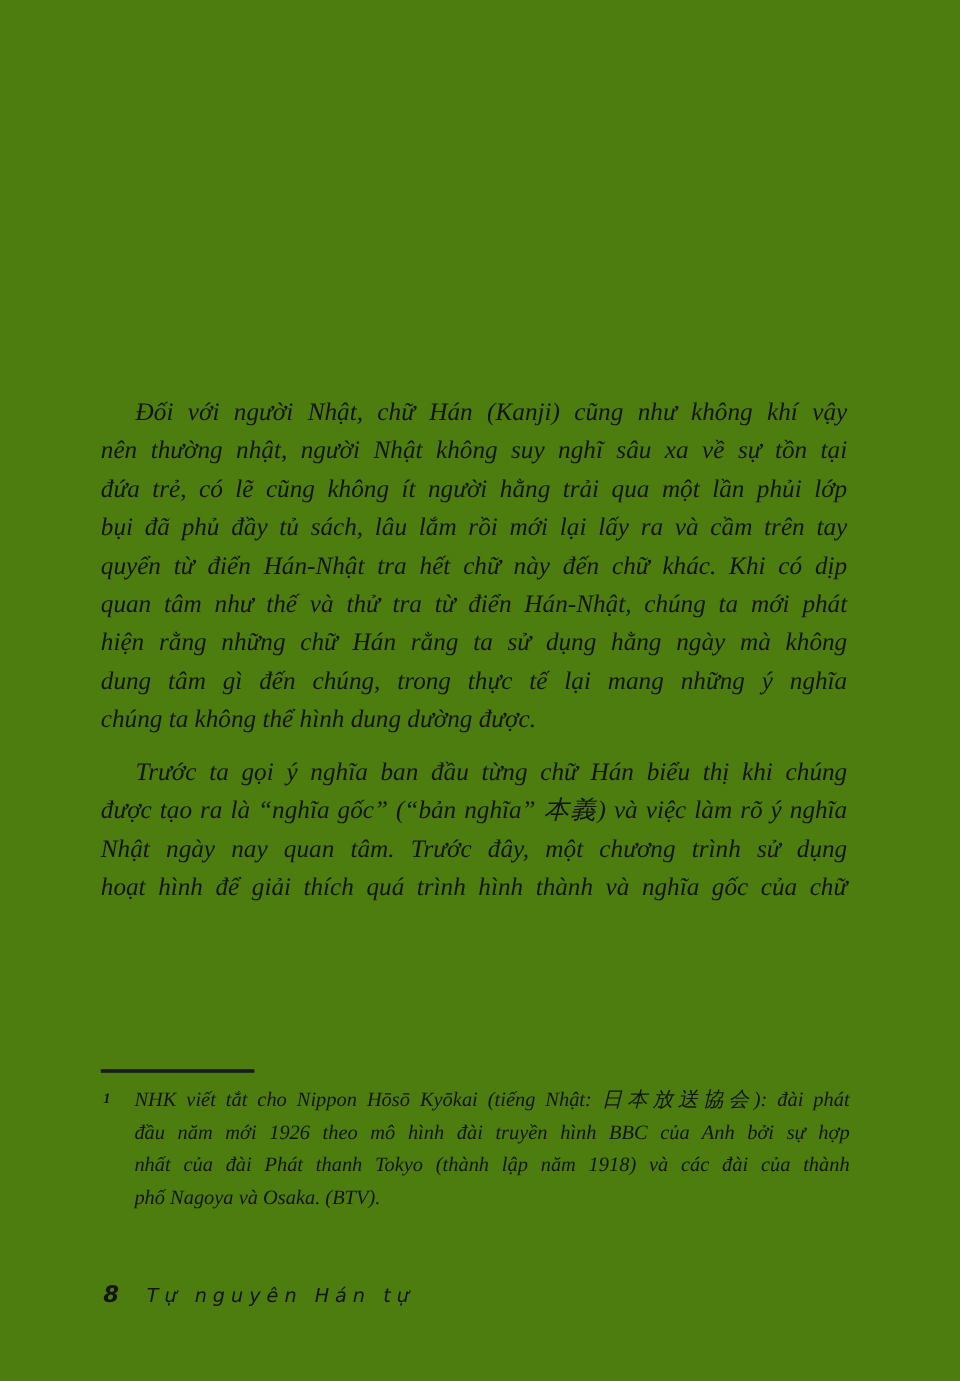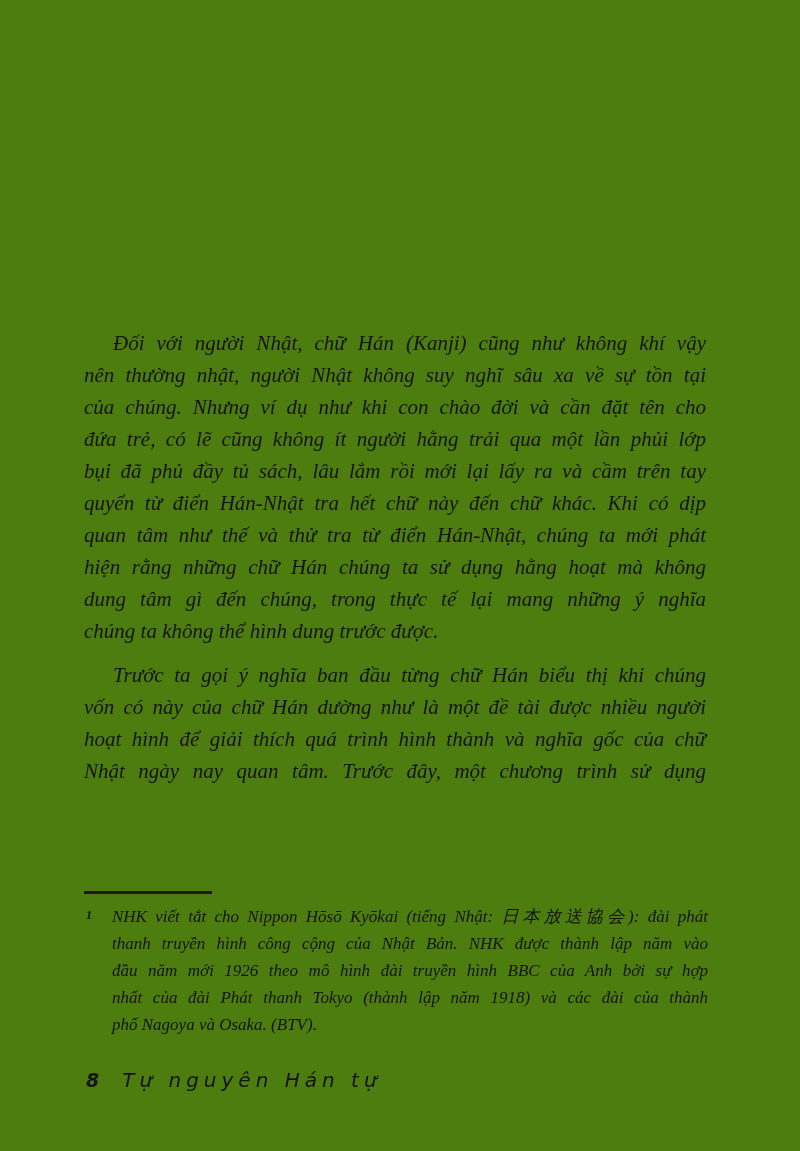--- a/index.html
+++ b/index.html
@@ -76,61 +76,59 @@
     align-items: baseline;
     gap: 22px;
     font-family: "DejaVu Sans", sans-serif;
   }
   .page-number {
     font-size: 19px;
     font-weight: bold;
     letter-spacing: 1px;
   }
   .book-title {
-    font-size: 20px;
+    font-size: 16px;
     letter-spacing: 5px;
     font-weight: 500;
   }
 </style>
 </head>
 <body>
 
 <div class="page">
 
   <main class="body-text">
 
     <section class="para">
       <div class="line first">Đối với người Nhật, chữ Hán (Kanji) cũng như không khí vậy</div>
       <div class="line">nên thường nhật, người Nhật không suy nghĩ sâu xa về sự tồn tại</div>
-      <div class="line">của chúng. Nhưng ví dụ như khi con chào đời và cần đặt tên cho</div>
       <div class="line">đứa trẻ, có lẽ cũng không ít người hằng trải qua một lần phủi lớp</div>
       <div class="line">bụi đã phủ đầy tủ sách, lâu lắm rồi mới lại lấy ra và cầm trên tay</div>
       <div class="line">quyển từ điển Hán-Nhật tra hết chữ này đến chữ khác. Khi có dịp</div>
       <div class="line">quan tâm như thế và thử tra từ điển Hán-Nhật, chúng ta mới phát</div>
-      <div class="line">hiện rằng những chữ Hán chúng ta sử dụng hằng hoạt mà không</div>
+      <div class="line">hiện rằng những chữ Hán rằng ta sử dụng hằng ngày mà không</div>
       <div class="line">dung tâm gì đến chúng, trong thực tế lại mang những ý nghĩa</div>
-      <div class="line para-end">chúng ta không thể hình dung trước được.</div>
+      <div class="line para-end">chúng ta không thể hình dung dường được.</div>
     </section>
 
     <section class="para">
       <div class="line first">Trước ta gọi ý nghĩa ban đầu từng chữ Hán biểu thị khi chúng</div>
-      <div class="line">vốn có này của chữ Hán dường như là một đề tài được nhiều người</div>
+      <div class="line">được tạo ra là “nghĩa gốc” (“bản nghĩa” 本義) và việc làm rõ ý nghĩa</div>
+      <div class="line">Nhật ngày nay quan tâm. Trước đây, một chương trình sử dụng</div>
       <div class="line">hoạt hình để giải thích quá trình hình thành và nghĩa gốc của chữ</div>
-      <div class="line">Nhật ngày nay quan tâm. Trước đây, một chương trình sử dụng</div>
     </section>
 
   </main>
 
   <div class="footnote-rule"></div>
 
   <aside class="footnote">
     <span class="fn-marker">1</span>
     <div class="fn-lines">
       <div class="fn-line">NHK viết tắt cho Nippon Hōsō Kyōkai (tiếng Nhật: 日本放送協会): đài phát</div>
-      <div class="fn-line">thanh truyền hình công cộng của Nhật Bản. NHK được thành lập năm vào</div>
       <div class="fn-line">đầu năm mới 1926 theo mô hình đài truyền hình BBC của Anh bởi sự hợp</div>
       <div class="fn-line">nhất của đài Phát thanh Tokyo (thành lập năm 1918) và các đài của thành</div>
       <div class="fn-line para-end">phố Nagoya và Osaka. (BTV).</div>
     </div>
   </aside>
 
   <footer class="page-footer">
     <span class="page-number">8</span>
     <span class="book-title">Tự nguyên Hán tự</span>
   </footer>

